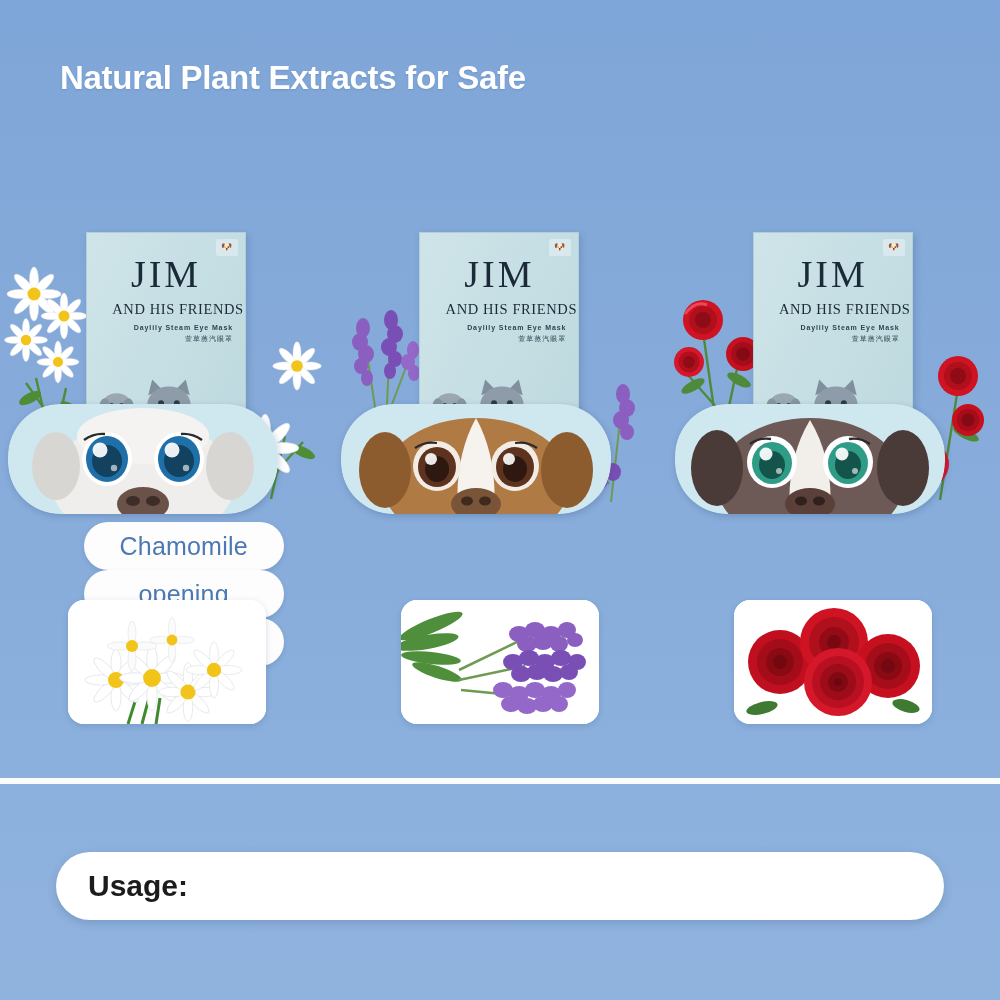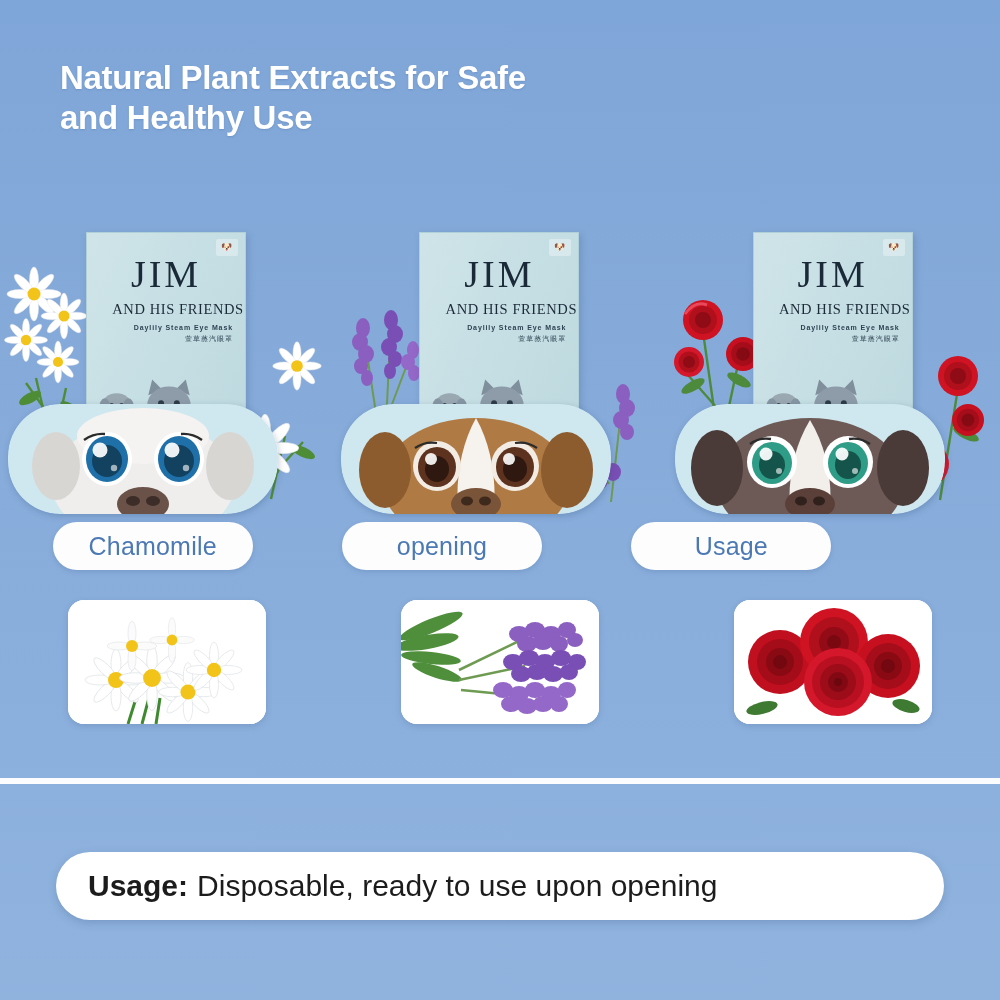--- a/index.html
+++ b/index.html
@@ -73,21 +73,21 @@
 
   
   .mask {
     position:absolute; left:8px; bottom:8px; width:270px; height:110px;
     border-radius:52px; overflow:hidden; z-index:3;
     box-shadow:1px 2px 6px rgba(40,70,110,.25);
   }
 
   
   .labels {
-    position:absolute; top:522px; left:8px; width:868px; height:52px; display:flex;
+    position:absolute; top:522px; left:17px; width:868px; height:52px; display:flex;flex-direction:column;
   }
   .label-cell{ width:333.33px; display:flex; justify-content:center; }
   .pill{
     width:200px; height:48px; background:#fdfdfd; border-radius:26px;
     display:flex; align-items:center; justify-content:center;
     color:#4c79b4; font-size:25px; letter-spacing:.2px;
     box-shadow:0 2px 5px rgba(45,75,120,.18);
   }
 
   
@@ -115,21 +115,20 @@
     box-shadow:0 3px 8px rgba(40,70,115,.22);
     font-size:30px; color:#1c1c1c; white-space:nowrap;
   }
   .usage b{ font-weight:bold; margin-right:9px; }
 </style>
 </head>
 <body>
 
 <div class="headline">
   <div>Natural Plant Extracts for Safe</div>
-  <div>and Healthy Use</div>
 </div>
 
 <div class="products">
 
   <div class="product">
 
     <svg class="flora left" viewBox="0 0 115 190">
       <g stroke="#4f8c36" stroke-width="2.4" fill="none">
         <path d="M55 185 L40 120"></path>
           <path d="M58 185 L70 130"></path>
@@ -736,14 +735,13 @@
         </g>
       </svg>
     </div>
   </div>
 </div>
 
 <div class="divider"></div>
 
 <div class="usage">
   <b>Usage:</b>
-  <span>Disposable, ready to use upon opening</span>
 </div>
 
 </body></html>

